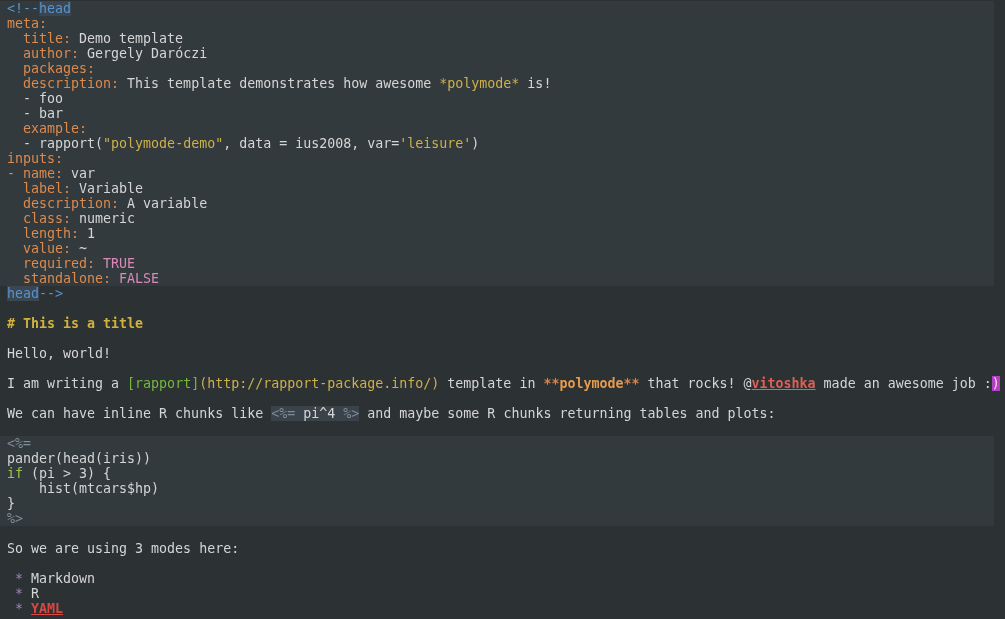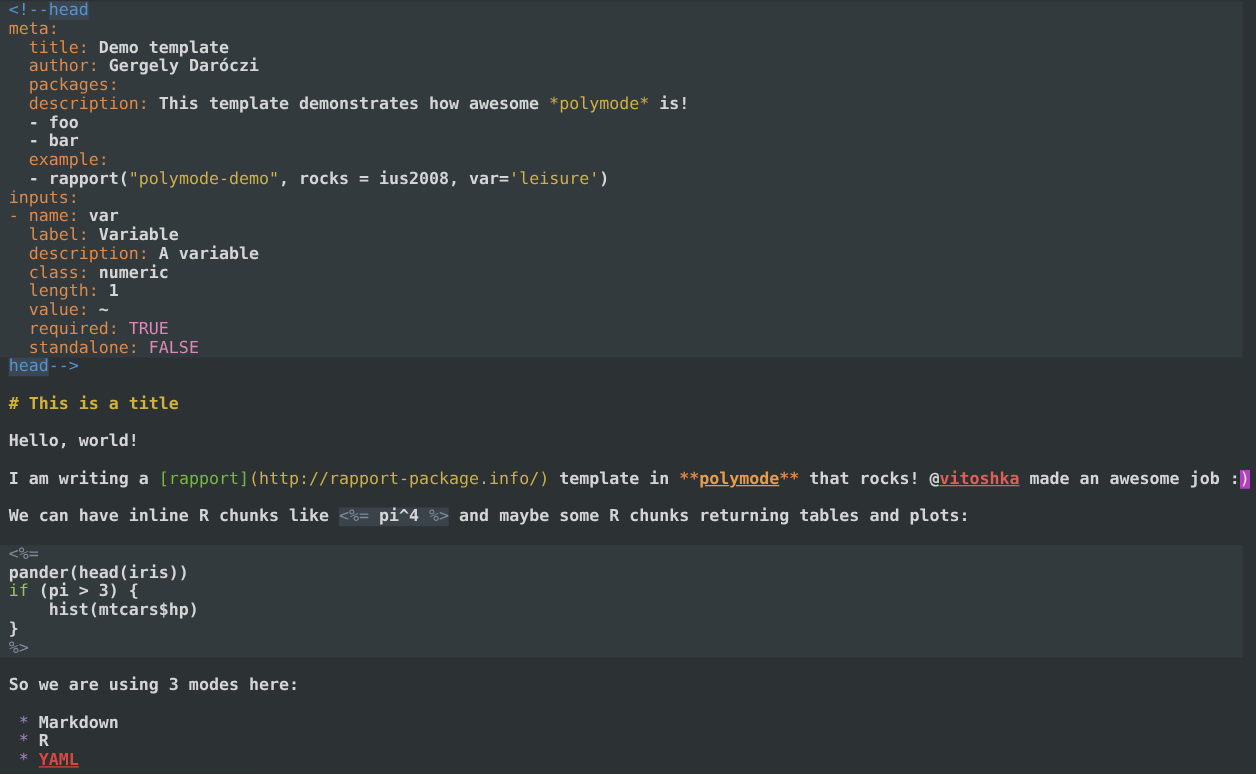--- a/index.html
+++ b/index.html
@@ -9,29 +9,29 @@
     font-family:"DejaVu Sans Mono",monospace;
     font-size:13.3px;line-height:15px;
     color:var(--default_text,#d5d5d5);
   }
   .editor{padding-top:1px;width:994px;height:618px;}
   .line{height:15px;white-space:pre;padding-left:7px;}
   .head-block{background:var(--chunk_background,#333a3d);}
   .r-chunk{background:var(--chunk_background,#333a3d);}
   .c-com{color:var(--comment_blue,#5693cf);}
   .c-key{color:var(--yaml_key_orange,#dd8a4d);}
-  .c-txt{color:var(--default_text,#d5d5d5);font-weight:bold;}
+  .c-txt{color:var(--default_text,#d5d5d5);}
   .c-str{color:var(--string_khaki,#cdb04a);}
   .c-const{color:var(--constant_pink,#da8ab8);}
   .c-title{color:var(--heading_gold,#d0b23d);font-weight:bold;}
   .c-green{color:var(--link_green,#74ba3e);}
   .c-kw{color:var(--keyword_green,#9dc54d);text-align:right;}
   .c-delim{color:var(--chunk_delim_gray,#7f8b99);}
   .c-mdpunct{color:var(--md_punct_orange,#df8548);font-weight:bold;}
-  .c-mdbold{color:var(--md_bold_orange,#e69c4c);font-weight:bold;text-decoration:underline;}
+  .c-mdbold{color:var(--md_bold_orange,#e69c4c);font-weight:bold;}
   .c-mention{color:var(--mention_red,#dd6055);font-weight:bold;text-decoration:underline;}
   .c-yamllink{color:var(--yaml_link_red,#da4843);font-weight:bold;text-decoration:underline;}
   .c-bullet{color:var(--bullet_violet,#a186c0);}
   .name-hl{background:var(--chunk_name_highlight,#3b4653);}
   .inline-chunk{background:var(--inline_chunk_background,#3a424a);}
   .paren-hl{background:var(--paren_match_bg,#b23fc5);color:var(--paren_match_fg,#efe6c3);}
 </style>
 </head>
 <body>
 
@@ -40,21 +40,21 @@
   <div class="head-block">
     <div class="line"><span class="c-com">&lt;!--</span><span class="c-com name-hl">head</span></div>
     <div class="line"><span class="c-key">meta:</span></div>
     <div class="line"><span class="c-key">  title:</span><span class="c-txt"> Demo template</span></div>
     <div class="line"><span class="c-key">  author:</span><span class="c-txt"> Gergely Daróczi</span></div>
     <div class="line"><span class="c-key">  packages:</span></div>
     <div class="line"><span class="c-key">  description:</span><span class="c-txt"> This template demonstrates how awesome </span><span class="c-str">*polymode*</span><span class="c-txt"> is!</span></div>
     <div class="line"><span class="c-txt">  - foo</span></div>
     <div class="line"><span class="c-txt">  - bar</span></div>
     <div class="line"><span class="c-key">  example:</span></div>
-    <div class="line"><span class="c-txt">  - rapport(</span><span class="c-str">"polymode-demo"</span><span class="c-txt">, rocks = ius2008, var=</span><span class="c-str">'leisure'</span><span class="c-txt">)</span></div>
+    <div class="line"><span class="c-txt">  - rapport(</span><span class="c-str">"polymode-demo"</span><span class="c-txt">, data = ius2008, var=</span><span class="c-str">'leisure'</span><span class="c-txt">)</span></div>
     <div class="line"><span class="c-key">inputs:</span></div>
     <div class="line"><span class="c-key">- name:</span><span class="c-txt"> var</span></div>
     <div class="line"><span class="c-key">  label:</span><span class="c-txt"> Variable</span></div>
     <div class="line"><span class="c-key">  description:</span><span class="c-txt"> A variable</span></div>
     <div class="line"><span class="c-key">  class:</span><span class="c-txt"> numeric</span></div>
     <div class="line"><span class="c-key">  length:</span><span class="c-txt"> 1</span></div>
     <div class="line"><span class="c-key">  value:</span><span class="c-txt"> ~</span></div>
     <div class="line"><span class="c-key">  required:</span><span class="c-const"> TRUE</span></div>
     <div class="line"><span class="c-key">  standalone:</span><span class="c-const"> FALSE</span></div>
   </div>

